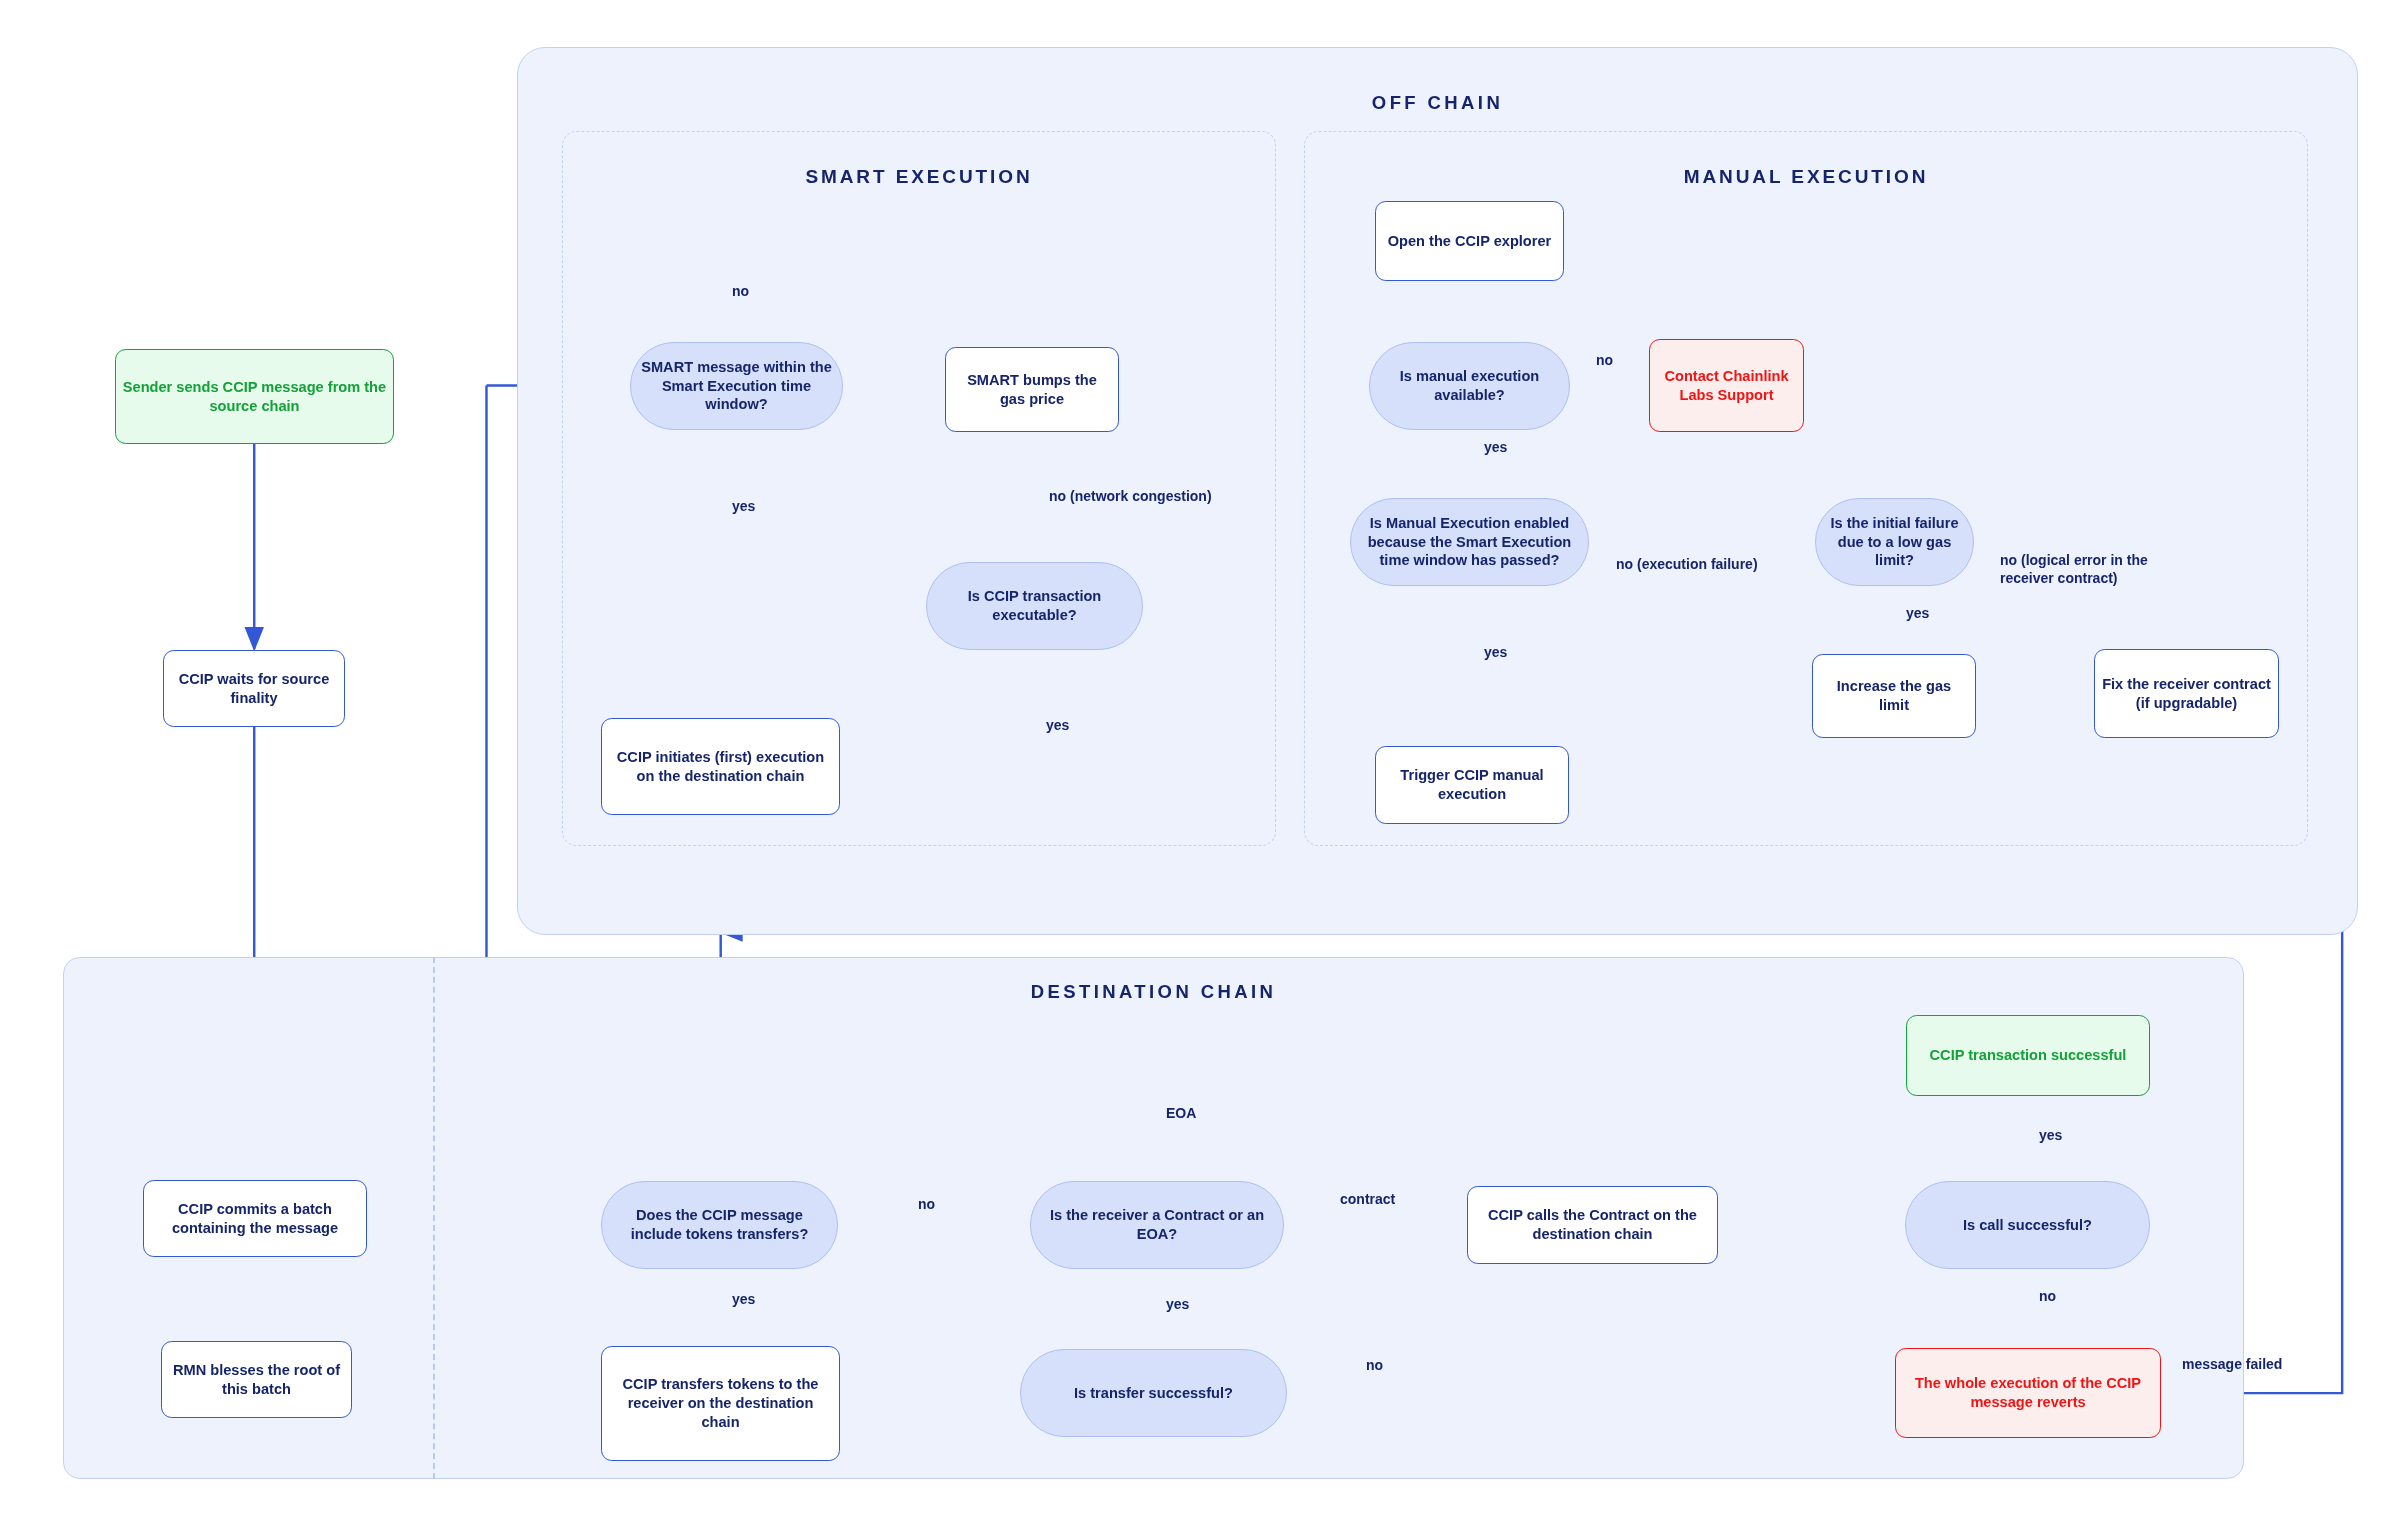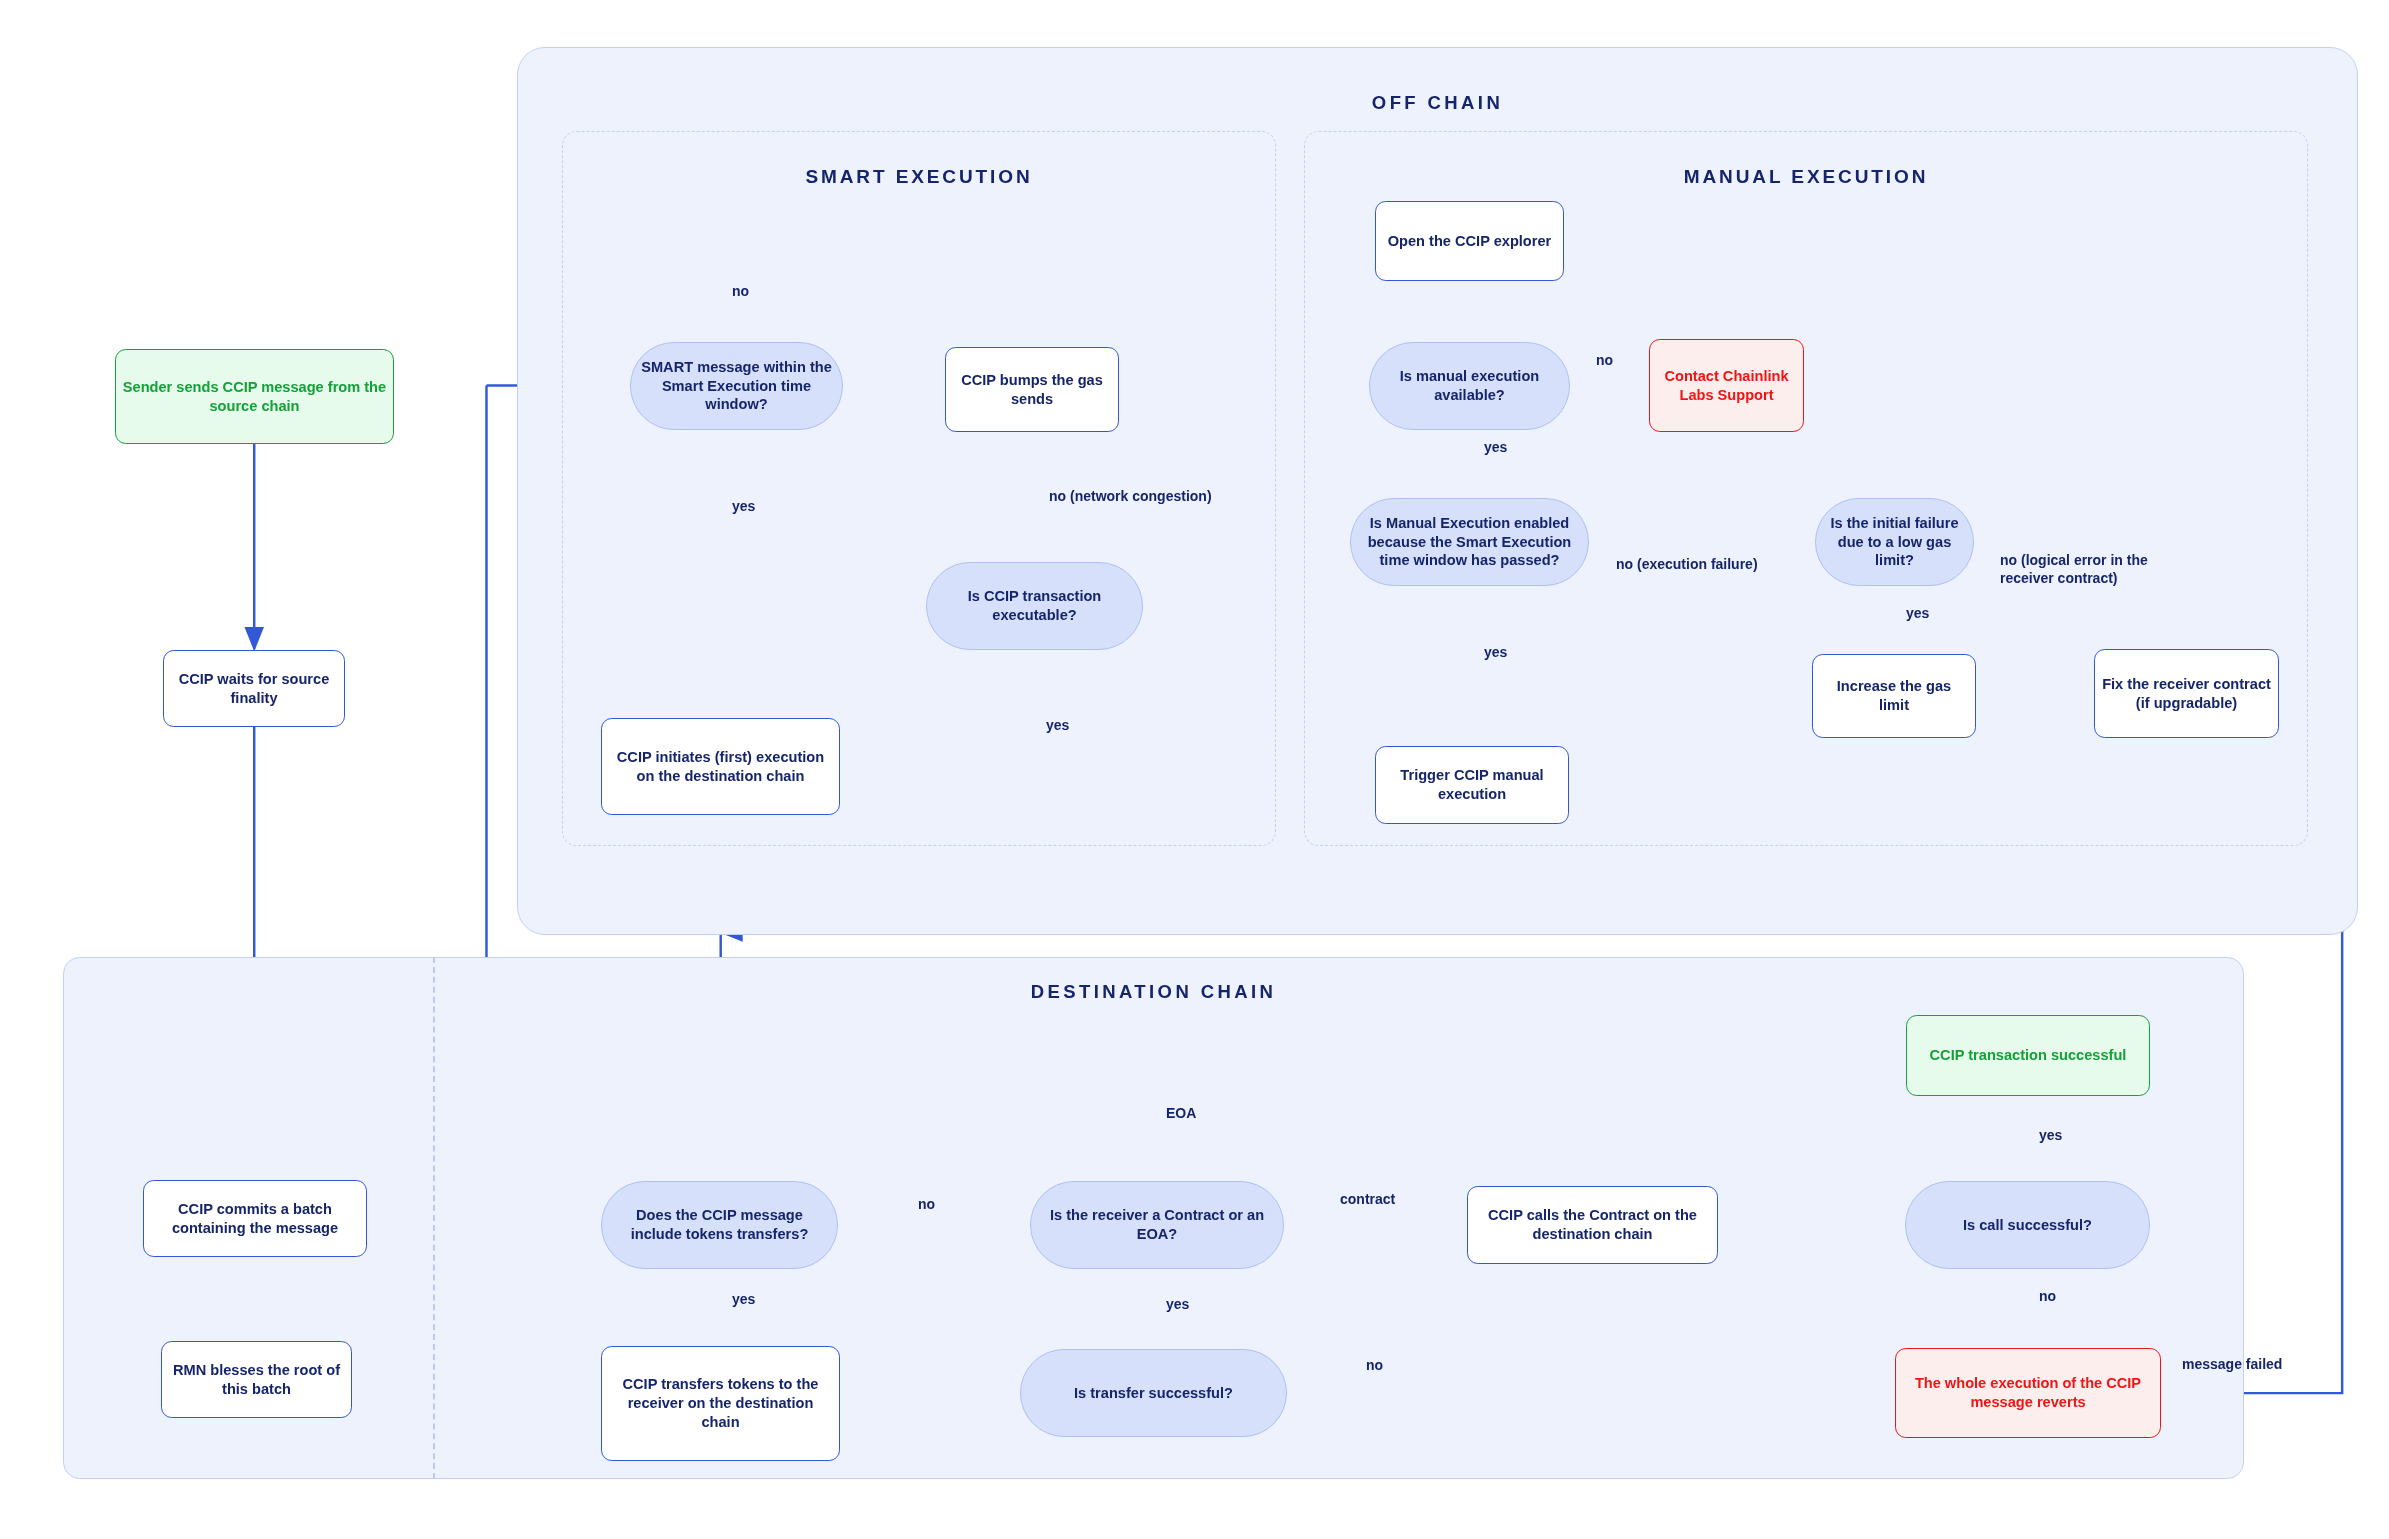--- a/index.html
+++ b/index.html
@@ -196,21 +196,21 @@
   <div class="node n-ok" style="left:115px;top:349px;width:279px;height:95px;">Sender sends CCIP message from the source chain</div>
 
   <div class="node n-proc" style="left:163px;top:650px;width:182px;height:77px;">CCIP waits for source finality</div>
 
   <div class="node n-proc" style="left:143px;top:1180px;width:224px;height:77px;">CCIP commits a batch containing the message</div>
 
   <div class="node n-proc" style="left:161px;top:1341px;width:191px;height:77px;">RMN blesses the root of this batch</div>
 
   <div class="node n-dec" style="left:630px;top:342px;width:213px;height:88px;">SMART message within the Smart Execution time window?</div>
 
-  <div class="node n-proc" style="left:945px;top:347px;width:174px;height:85px;">CCIP bumps the gas sends</div>
+  <div class="node n-proc" style="left:945px;top:347px;width:174px;height:85px;">SMART bumps the gas price</div>
 
   <div class="node n-dec" style="left:926px;top:562px;width:217px;height:88px;">Is CCIP transaction executable?</div>
 
   <div class="node n-proc" style="left:601px;top:718px;width:239px;height:97px;">CCIP initiates (first) execution on the destination chain</div>
 
   <div class="node n-proc" style="left:1375px;top:201px;width:189px;height:80px;">Open the CCIP explorer</div>
 
   <div class="node n-dec" style="left:1369px;top:342px;width:201px;height:88px;">Is manual execution available?</div>
 
   <div class="node n-err" style="left:1649px;top:339px;width:155px;height:93px;">Contact Chainlink Labs Support</div>

